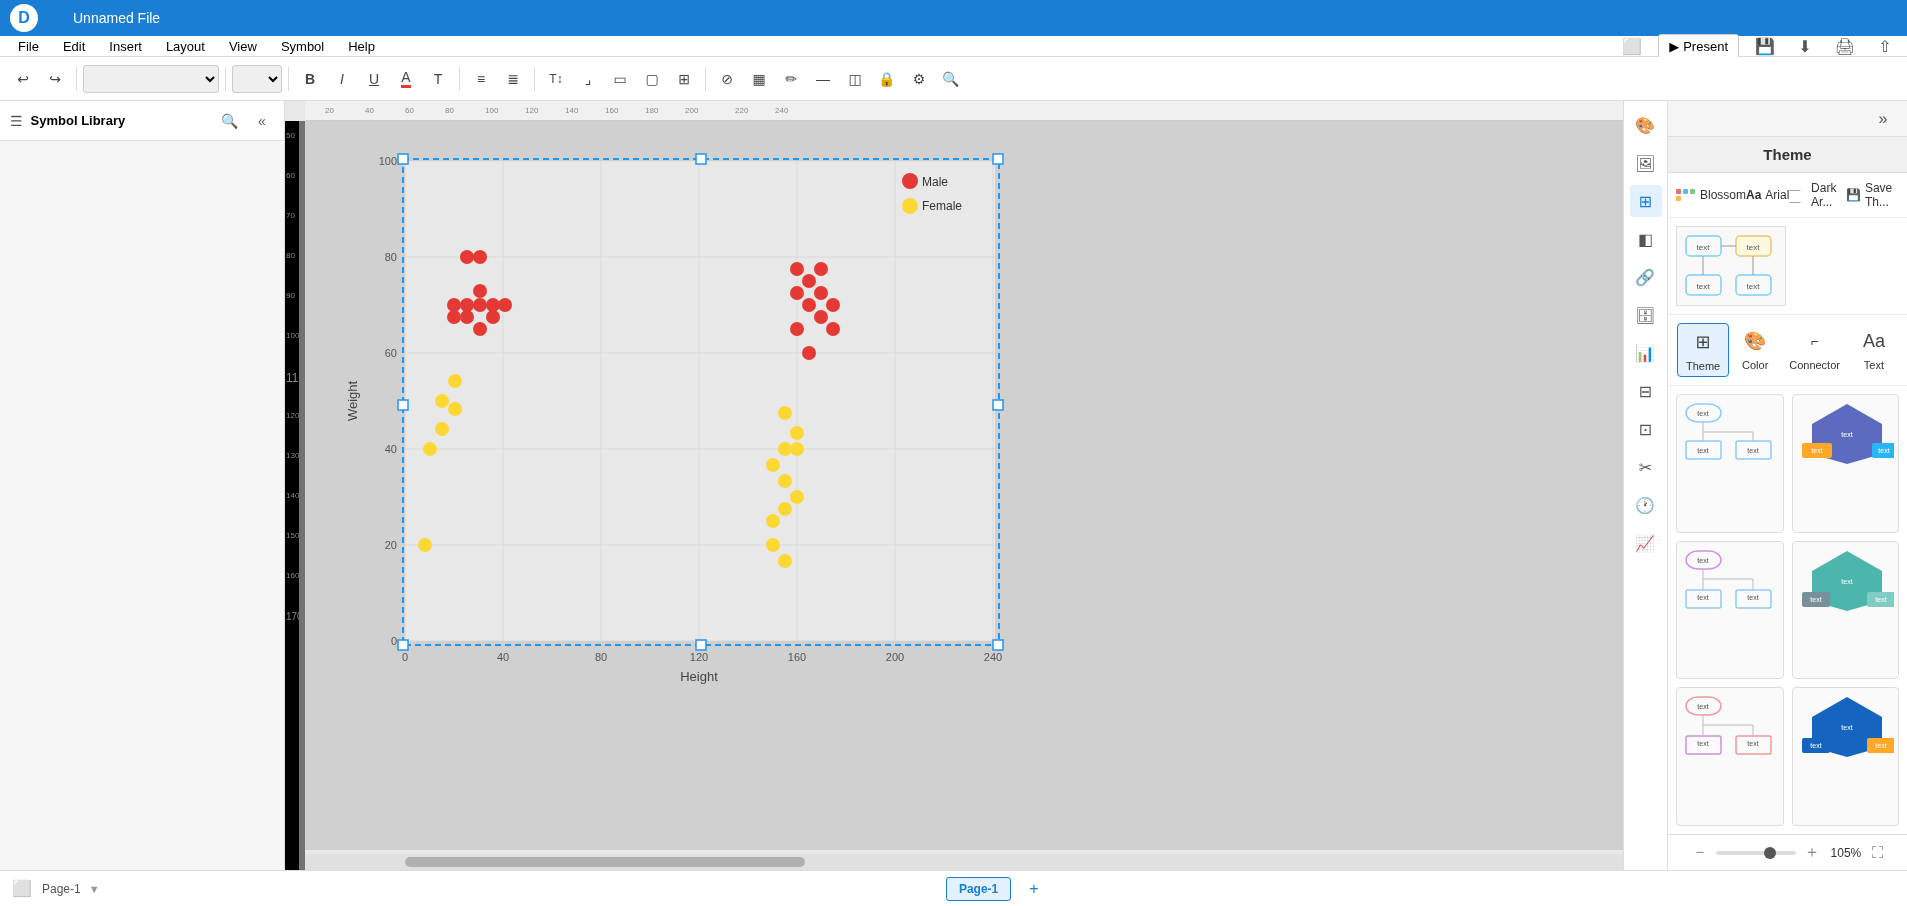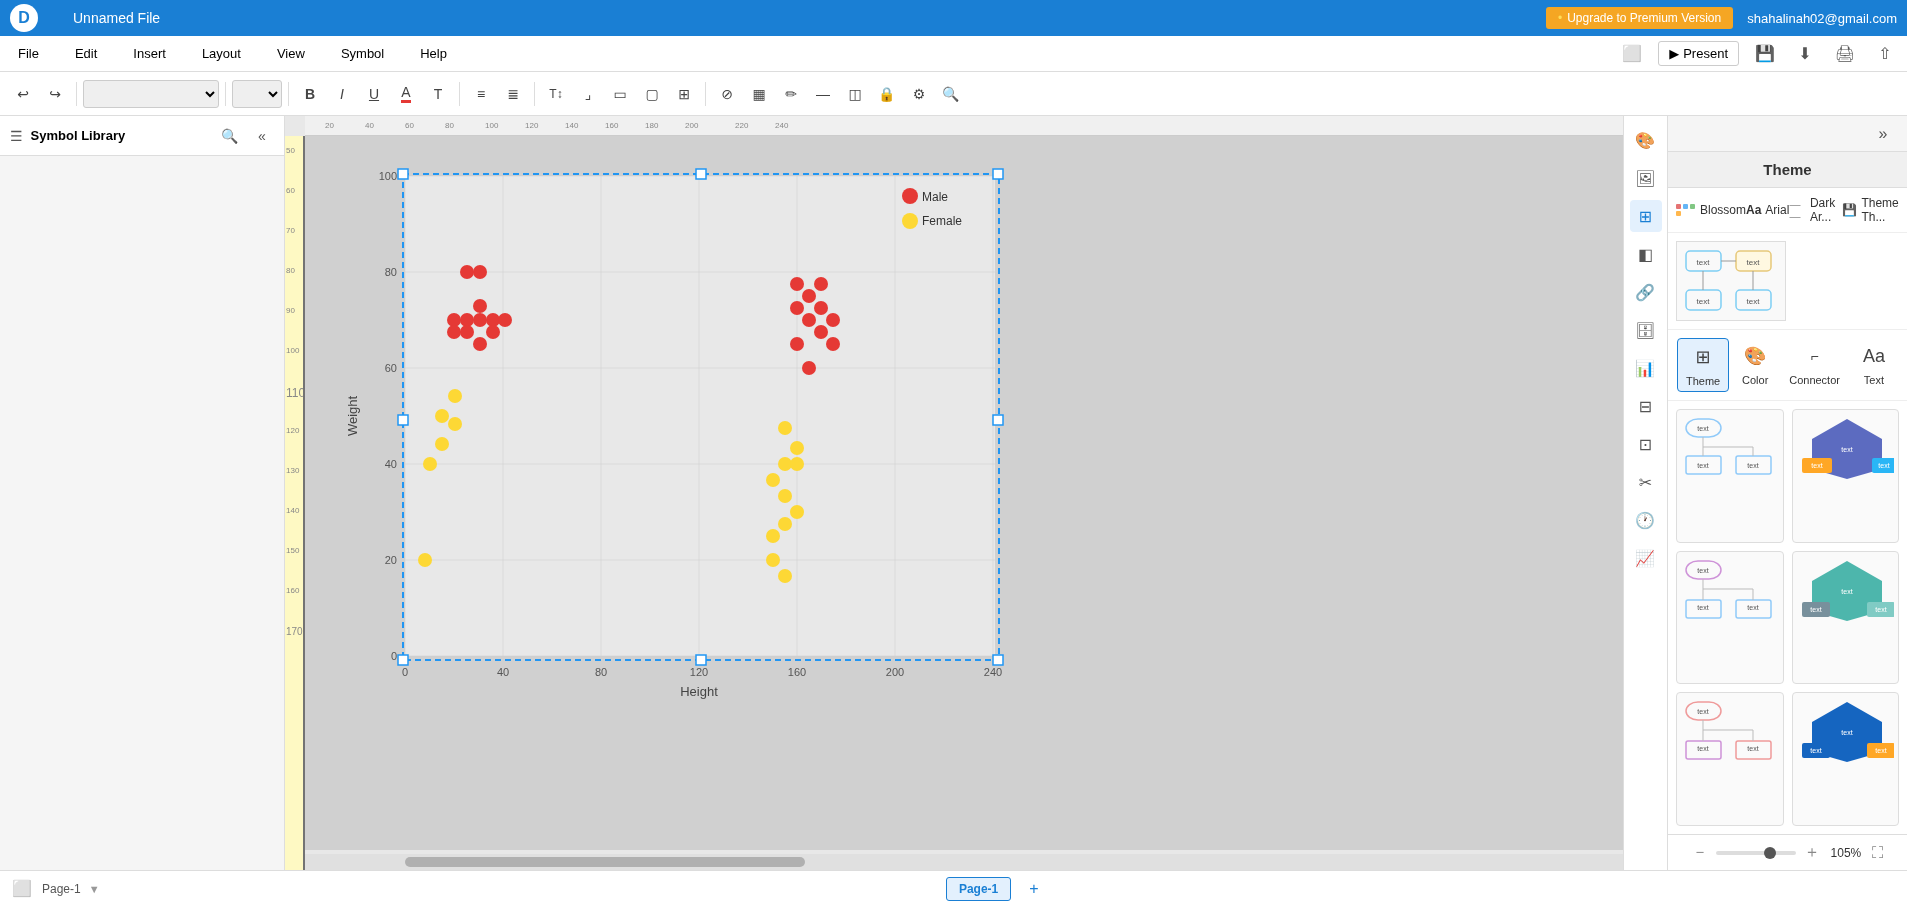--- a/index.html
+++ b/index.html
@@ -33,27 +33,27 @@
       border-radius: 3px;
       font-size: 12px;
       cursor: pointer;
       display: flex; align-items: center; gap: 5px;
     }
     #upgrade-btn::before { content: '•'; color: #ffdd57; }
     #user-email { font-size: 13px; color: white; }
 
     
     #menubar {
-      height: 36px;
+      height: 21px;
       background: white;
       border-bottom: 1px solid #ddd;
       display: flex;
       align-items: center;
       padding: 8px 8px;
-      gap: 16px;
+      gap: 4px;
     }
     .menu-item {
       padding: 4px 10px;
       font-size: 13px;
       cursor: pointer;
       border-radius: 3px;
     }
     #menubar-right {
       margin-left: auto;
       display: flex;
@@ -146,22 +146,22 @@
       background: #f0f0f0;
       border-bottom: 1px solid #ccc;
       position: absolute;
       top: 0; left: 20px; right: 0;
       display: flex;
       align-items: center;
       overflow: hidden;
     }
     #ruler-left {
       width: 20px;
-      background: #fef9c3;
-      border-right: 2px solid #737373;
+      background: #000000;
+      border-right: 6px solid #737373;
       position: absolute;
       top: 20px; left: 0; bottom: 0;
       overflow: hidden;
     }
     #canvas-content {
       position: absolute;
       top: 20px; left: 20px; right: 0; bottom: 20px;
       overflow: auto;
       background: #d0d0d0;
     }
@@ -379,24 +379,20 @@
   </style>
 </head>
 <body>
 
 <div id="app-body">
 
   <div id="titlebar">
     <div id="titlebar-left">
       <div id="titlebar-logo">D</div>
       <span id="titlebar-title">Unnamed File</span>
-    </div>
-    <div id="titlebar-right">
-      <button id="upgrade-btn">Upgrade to Premium Version</button>
-      <span id="user-email">shahalinah02@gmail.com</span>
     </div>
   </div>
 
   <div id="menubar">
     <span class="menu-item">File</span>
     <span class="menu-item">Edit</span>
     <span class="menu-item">Insert</span>
     <span class="menu-item">Layout</span>
     <span class="menu-item">View</span>
     <span class="menu-item">Symbol</span>
@@ -646,21 +642,21 @@
         <div class="theme-option-item">
           <span style="font-weight:bold; font-size:12px;">Aa</span>
           <span>Arial</span>
         </div>
         <div class="theme-option-item">
           <span style="font-size:11px; color:#888;">— —</span>
           <span>Dark Ar...</span>
         </div>
         <div class="theme-option-item">
           <span>💾</span>
-          <span>Theme Th...</span>
+          <span>Save Th...</span>
         </div>
       </div>
 
       <div id="theme-preview-top">
         <div id="theme-diagram-preview">
           <svg width="100" height="70">
             <rect x="5" y="5" width="35" height="20" rx="4" fill="none" stroke="#7ecef4" stroke-width="1.5"></rect>
             <text x="22" y="19" text-anchor="middle" font-size="8" fill="#555">text</text>
             <rect x="55" y="5" width="35" height="20" rx="4" fill="#fff8e1" stroke="#e6c87a" stroke-width="1.5"></rect>
             <text x="72" y="19" text-anchor="middle" font-size="8" fill="#555">text</text>

